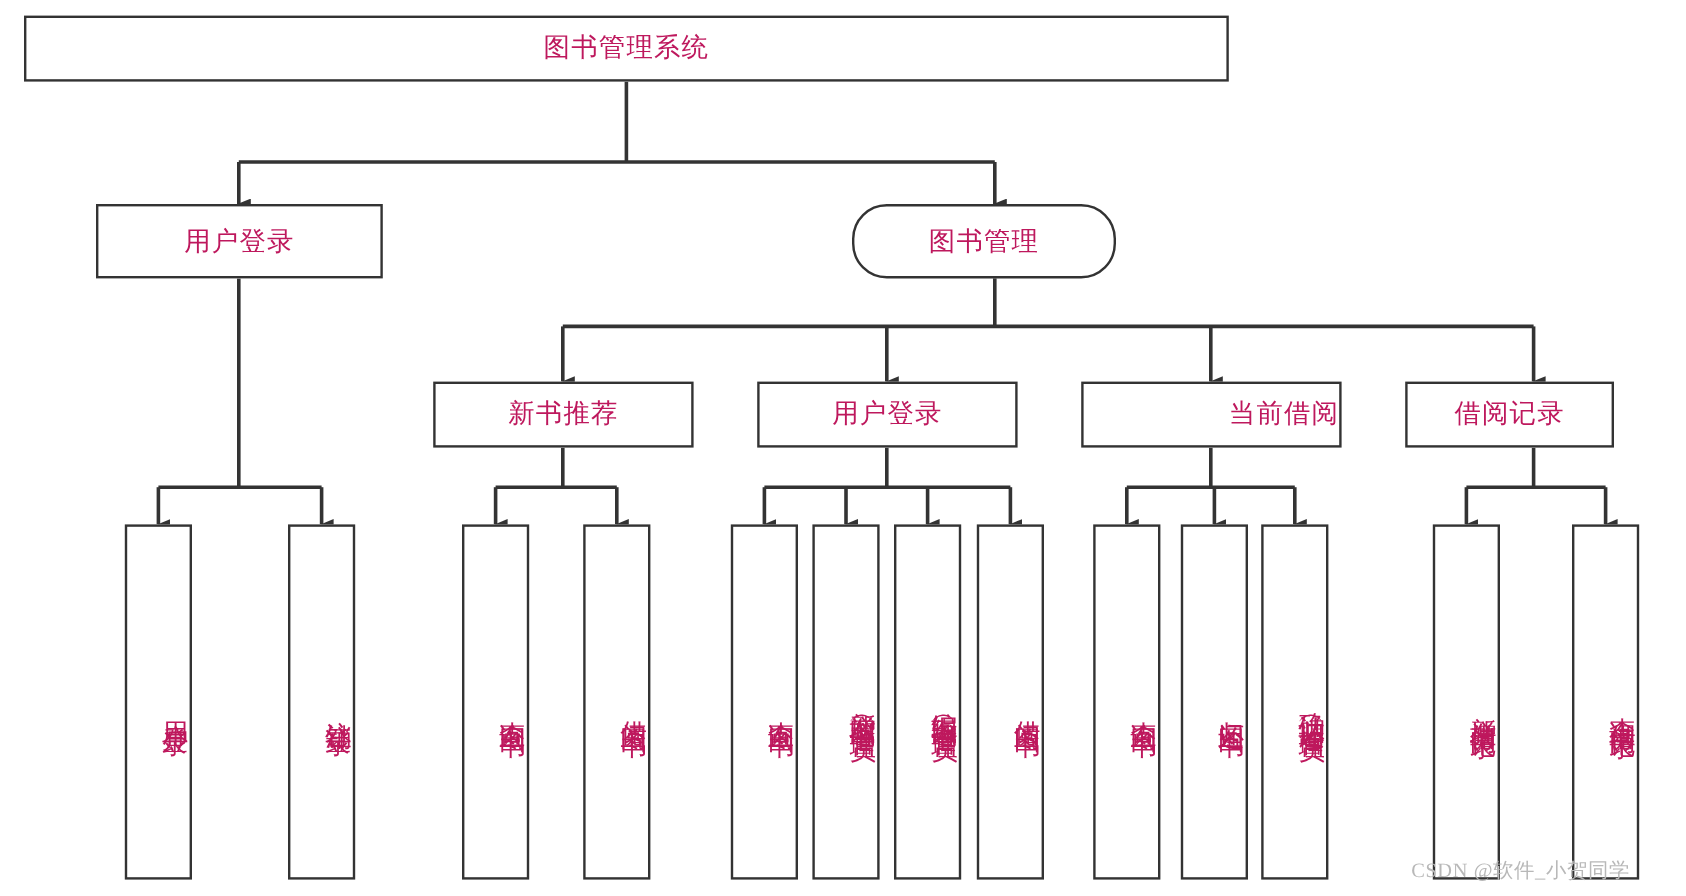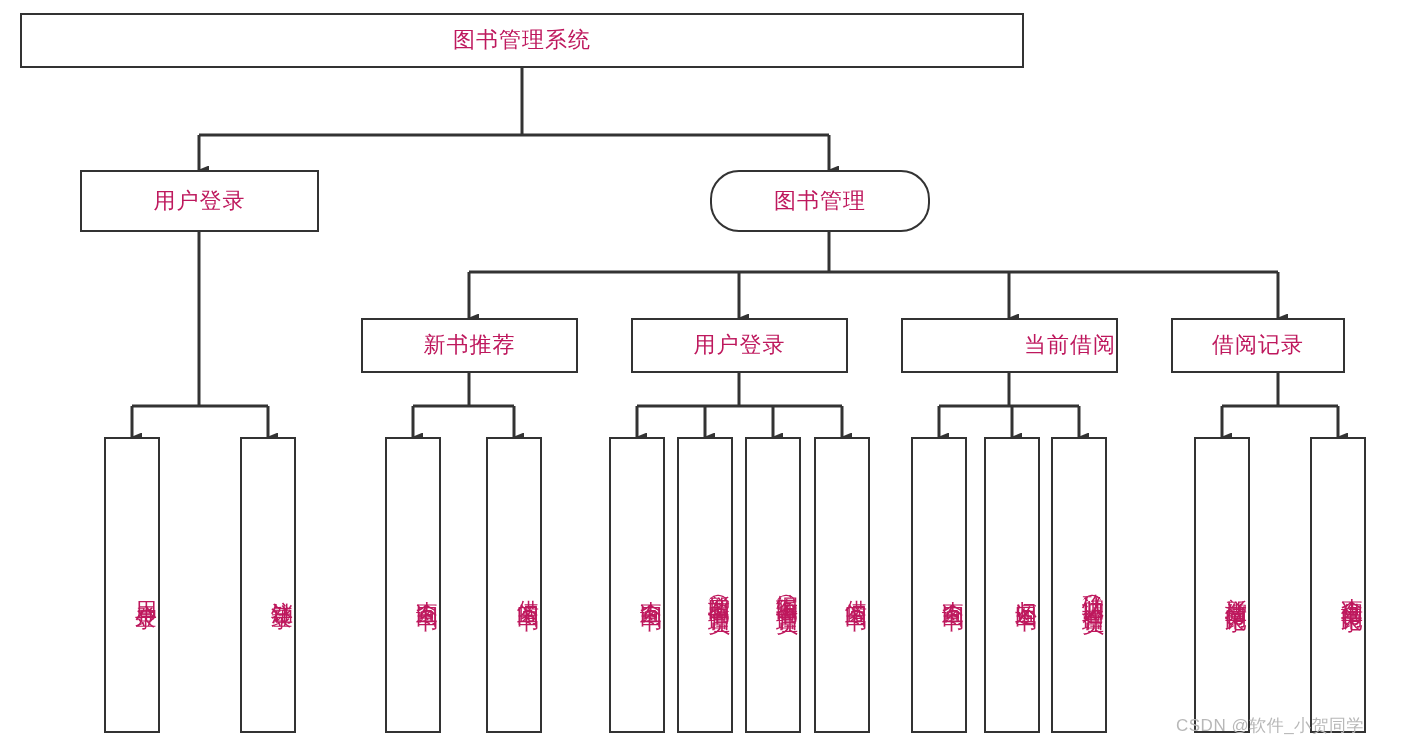--- a/index.html
+++ b/index.html
@@ -165,15 +165,15 @@
         <span class="node-label">确认归还（管理员）</span>
       </div>
       <div class="node-box vertical" style="left: 1194px; top: 437px; width: 56px; height: 296px;">
         <span class="node-label">新增借阅记录</span>
       </div>
       <div class="node-box vertical" style="left: 1310px; top: 437px; width: 56px; height: 296px;">
         <span class="node-label">查询借阅记录</span>
       </div>
     </div>
 
-  <div class="watermark" style="left: 1176px; top: 714px;">CSDN @软件_小贺同学</div>
+  <div class="watermark" style="left: 1176px; top: 714px; font-family: Liberation Serif, serif;">CSDN @软件_小贺同学</div>
 
 </div>
 
 </body></html>

